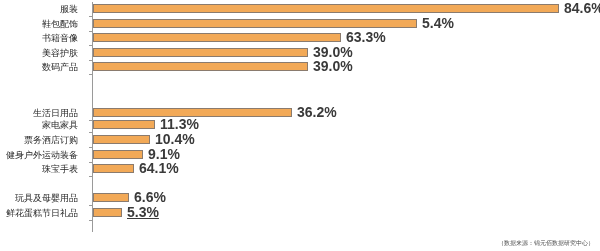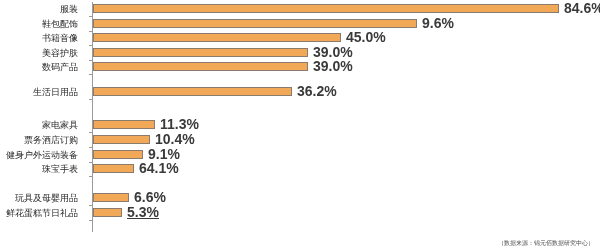--- a/index.html
+++ b/index.html
@@ -107,41 +107,41 @@
   <div class="row" style="top: 4px;">
         <div class="cat-label">服装</div>
         <div class="tick"></div>
         <div class="bar" style="width: 466px; background: rgb(242, 169, 87); border-color: rgb(138, 123, 110);"></div>
         <div class="bar-value" style="left: 564px;">84.6%</div>
       </div>
       <div class="row" style="top: 18.55px;">
         <div class="cat-label">鞋包配饰</div>
         <div class="tick"></div>
         <div class="bar" style="width: 324px; background: rgb(242, 169, 87); border-color: rgb(138, 123, 110);"></div>
-        <div class="bar-value" style="left: 422px;">9.6%</div>
+        <div class="bar-value" style="left: 422px;">5.4%</div>
       </div>
       <div class="row" style="top: 33.1px;">
         <div class="cat-label">书籍音像</div>
         <div class="tick"></div>
         <div class="bar" style="width: 248px; background: rgb(242, 169, 87); border-color: rgb(138, 123, 110);"></div>
-        <div class="bar-value" style="left: 346px;">45.0%</div>
+        <div class="bar-value" style="left: 346px;">63.3%</div>
       </div>
       <div class="row" style="top: 47.65px;">
         <div class="cat-label">美容护肤</div>
         <div class="tick"></div>
         <div class="bar" style="width: 215px; background: rgb(242, 169, 87); border-color: rgb(138, 123, 110);"></div>
         <div class="bar-value" style="left: 313px;">39.0%</div>
       </div>
       <div class="row" style="top: 62.2px; text-decoration: underline;">
         <div class="cat-label">数码产品</div>
         <div class="tick"></div>
         <div class="bar" style="width: 215px; background: rgb(242, 169, 87); border-color: rgb(138, 123, 110);"></div>
         <div class="bar-value" style="left: 313px;">39.0%</div>
       </div>
-      <div class="row" style="top: 87px;">
+      <div class="row" style="top: 108px;">
         <div class="cat-label">生活日用品</div>
         <div class="tick"></div>
         <div class="bar" style="width: 199px; background: rgb(242, 169, 87); border-color: rgb(138, 123, 110);"></div>
         <div class="bar-value" style="left: 297px;">36.2%</div>
       </div>
       <div class="row" style="top: 120.4px;">
         <div class="cat-label">家电家具</div>
         <div class="tick"></div>
         <div class="bar" style="width: 62px; background: rgb(242, 169, 87); border-color: rgb(138, 123, 110);"></div>
         <div class="bar-value" style="left: 160px;">11.3%</div>

